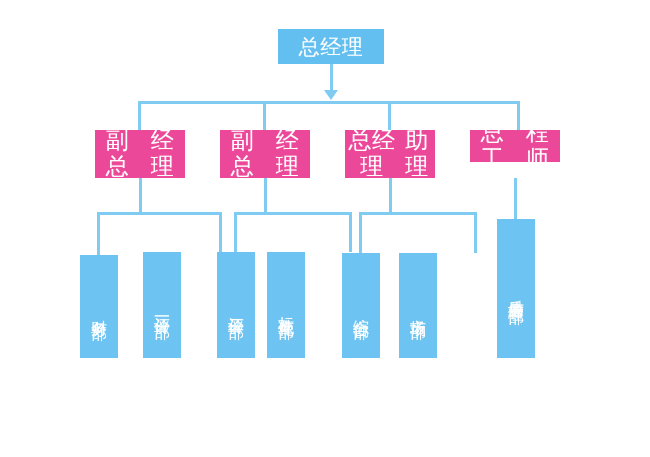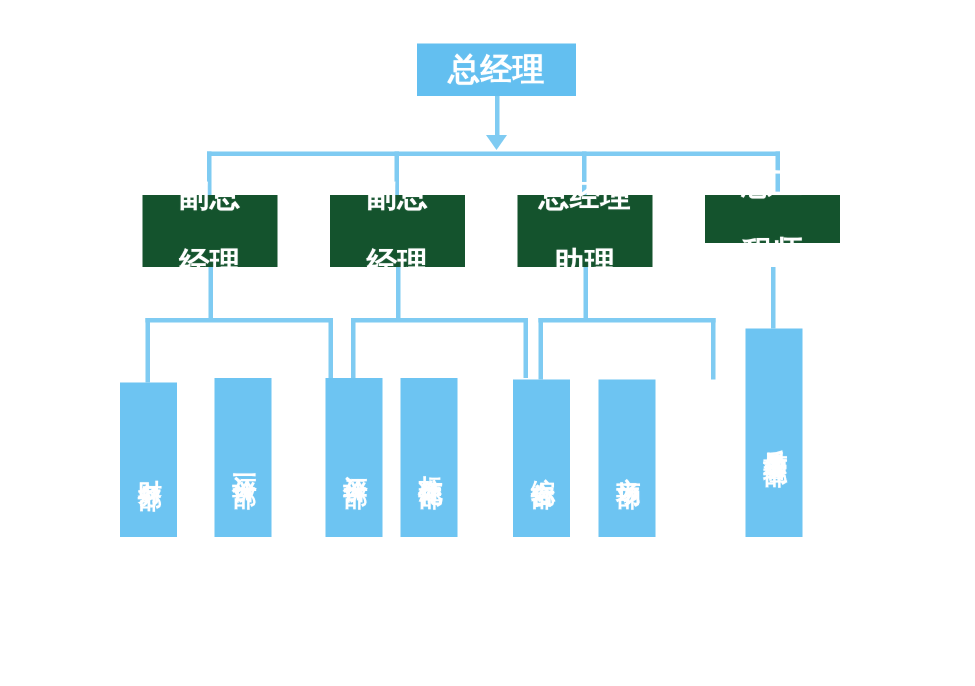--- a/index.html
+++ b/index.html
@@ -21,35 +21,34 @@
   
   .node {
     position: absolute;
     background: #63BFF0;
     color: #ffffff;
     display: flex;
     align-items: center;
     justify-content: center;
     text-align: center;
     box-sizing: border-box;
-    font-weight: bold;
+    font-weight: normal;
     letter-spacing: 0.5px;
     line-height: 1.12;
     text-shadow: 0 0 1px rgba(255,255,255,0.25);
   }
 
   .node.root {
     font-size: 21px;
     background: #63BFF0;
   }
 
   .node.level2 {
-    font-size: 20px;
-    background: #14532d;
-    flex-direction: column;
+    font-size: 23px;
+    background: #ec4899;
   }
 
   .node.level3 {
     font-size: 16px;
     background: #6DC4F2;
     writing-mode: vertical-rl;
     text-orientation: upright;
     letter-spacing: 2px;
     padding-top: 6px;
   }

